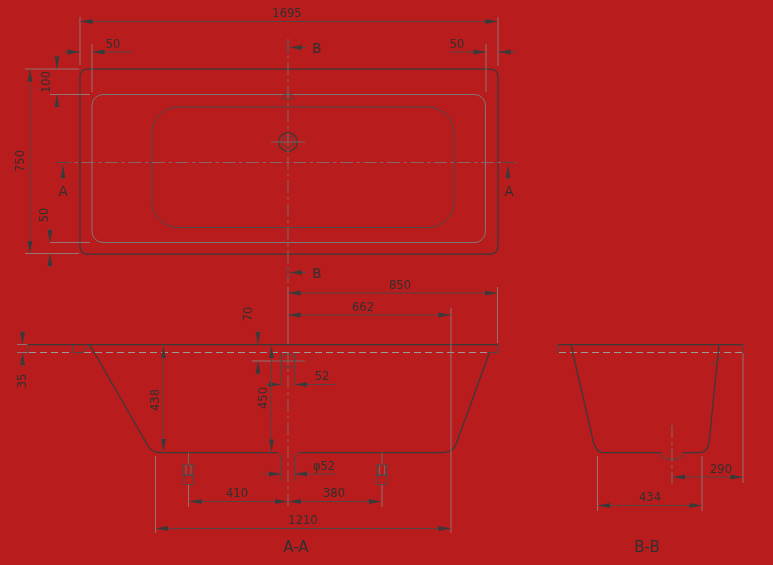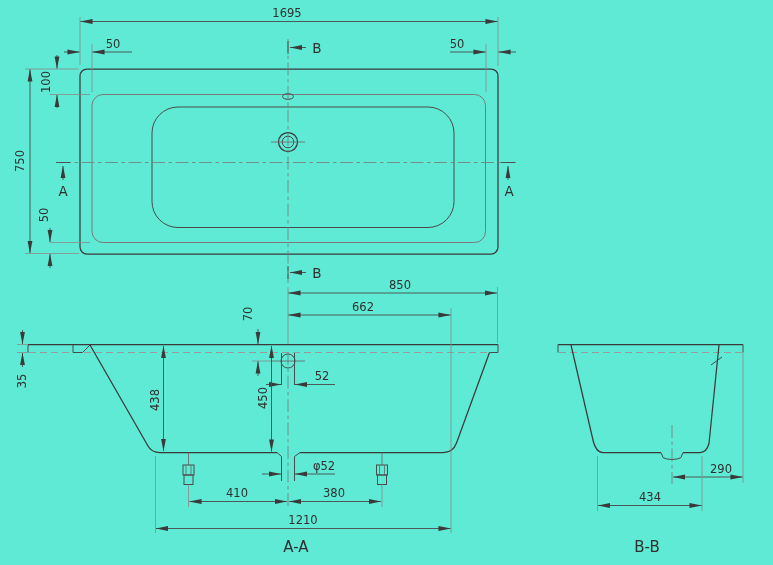--- a/index.html
+++ b/index.html
@@ -1,16 +1,16 @@
 <!DOCTYPE html>
 <html><head>
 <meta charset="utf-8">
 <style>
   html,body{margin:0;padding:0;background:#fbfbfb;}
-  .canvas{position:relative;width:773px;height:565px;background:#5eead4;overflow:hidden;
+  .canvas{position:relative;width:773px;height:565px;background:#b91c1c;overflow:hidden;
           font-family:"DejaVu Sans","Liberation Sans",sans-serif;}
   svg{position:absolute;left:0;top:0;}
   .geo{stroke:#3a3a3a;stroke-width:1.25;fill:none;}
   .geo-med{stroke:#4a4a4a;stroke-width:1;fill:none;}
   .geo-thin{stroke:#6e6e6e;stroke-width:0.9;fill:none;}
   .rim-line{stroke:#7a7a7a;stroke-width:1;fill:none;}
   .dim{stroke:#4a4a4a;stroke-width:0.9;fill:none;}
   .ext{stroke:#8a8a8a;stroke-width:0.8;fill:none;}
   .hid{stroke:#9a9a9a;stroke-width:1;fill:none;stroke-dasharray:7 4;}
   .cl{stroke:#787878;stroke-width:0.8;fill:none;stroke-dasharray:13 3.5 3.5 3.5;}

